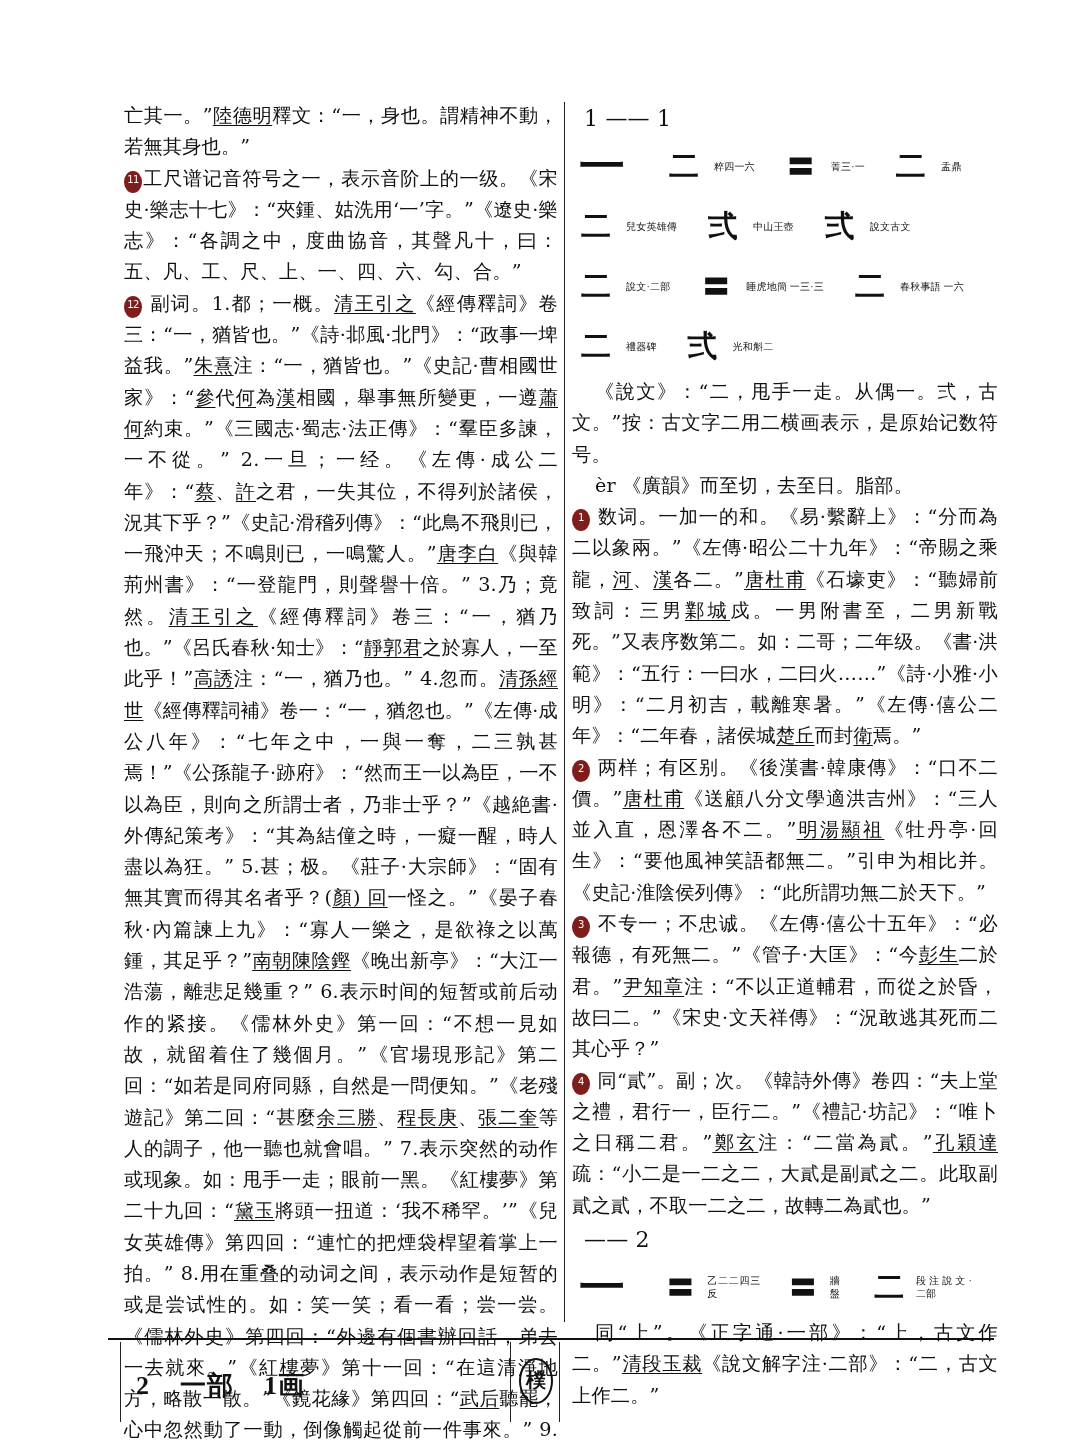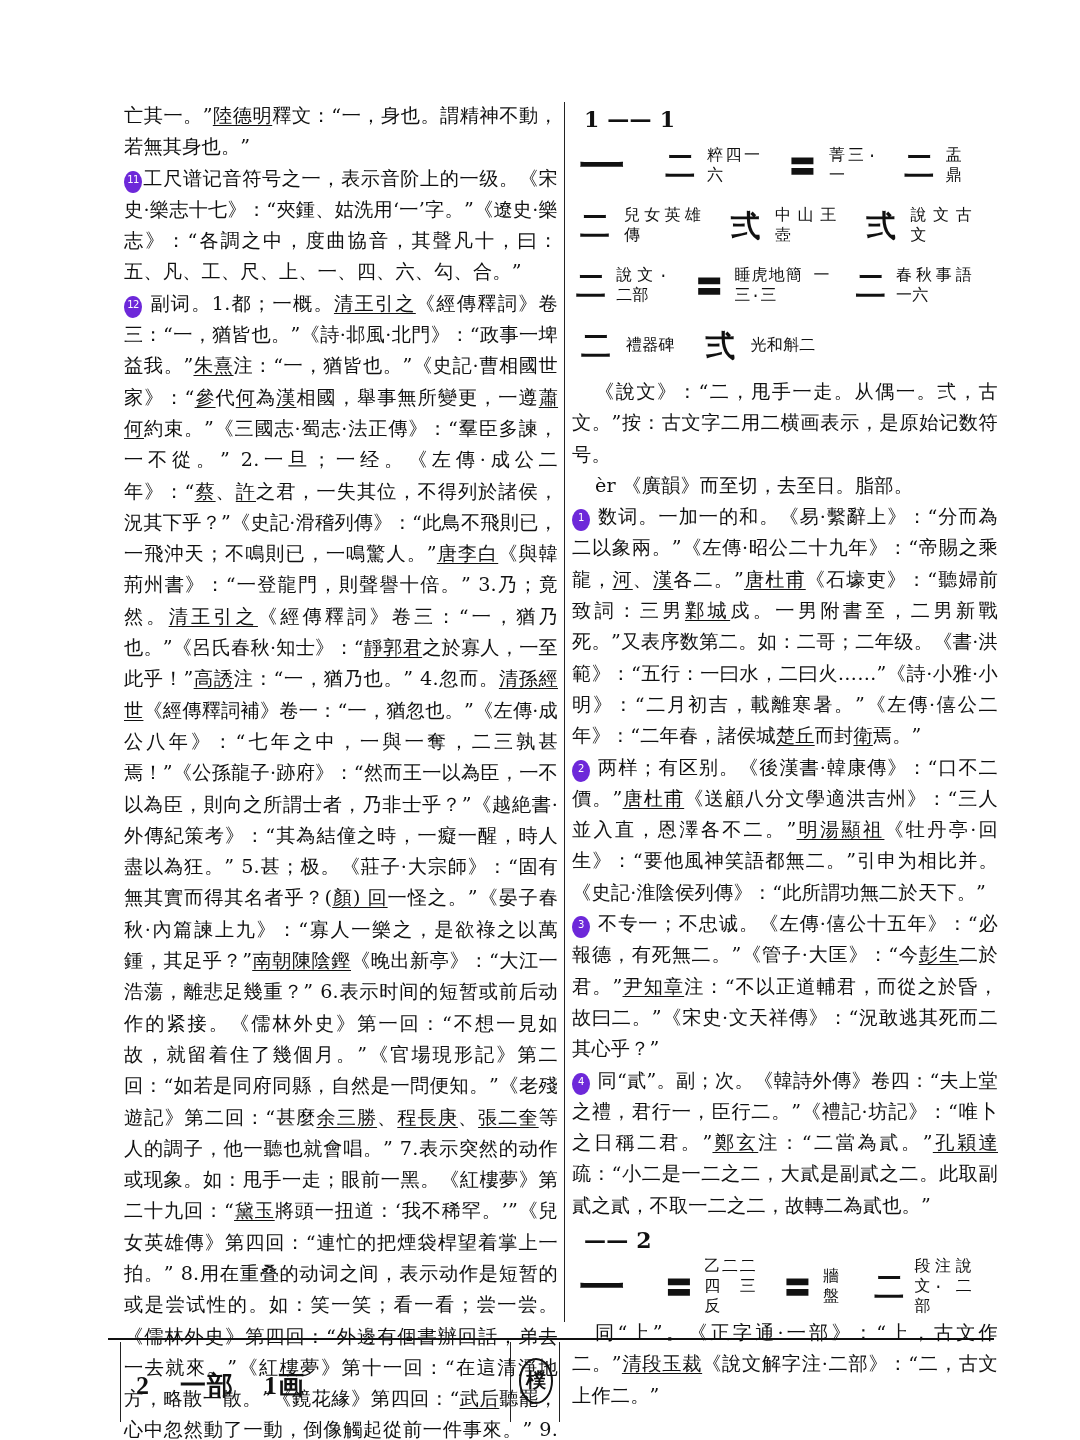--- a/index.html
+++ b/index.html
@@ -6,29 +6,29 @@
   body { width:1080px; height:1440px; position:relative; overflow:hidden;
          font-family:"DejaVu Serif","Liberation Serif",serif; color:#111; }
   .page { position:absolute; left:0; top:16px; width:1080px; height:1440px;margin-left:20px; }
   .col { position:absolute; top:84px; font-size:19.2px; line-height:31.3px; letter-spacing:0.2px; text-align:justify; }
   .col-left { left:104px; width:434px; }
   .col-right { left:552px; width:426px; }
   .col-divider { position:absolute; left:544px; top:86px; width:1px; height:1220px; background:#222; }
   .para { margin:0; }
   .indent { text-indent:1.2em; }
   .u { text-decoration:underline; text-underline-offset:3px; }
-  .num { display:inline-block; width:18px; height:22px; border-radius:50%; background:#6d28d9; color:#fff;
+  .num { display:inline-block; width:18px; height:22px; border-radius:50%; background:#7f1d1d; color:#fff;
          font-family:"DejaVu Sans",sans-serif; font-size:10px; line-height:18px; text-align:center;
          vertical-align:2px; margin-right:1px; letter-spacing:-0.5px; }
-  .glyph-head { font-family:"DejaVu Serif",serif; font-size:22px; margin:6px 0 4px 12px; line-height:26px;font-weight:bold; }
+  .glyph-head { font-family:"DejaVu Serif",serif; font-size:22px; margin:6px 0 4px 12px; line-height:26px; }
   .glyph-row { display:flex; align-items:center; height:60px; margin-left:4px; }
   .glyph-item { display:flex; align-items:center; margin-right:26px; }
   .gl { font-family:"DejaVu Sans",sans-serif; font-weight:bold; font-size:30px; width:40px; text-align:center; margin-right:10px; line-height:30px; }
   .gl-big { font-size:46px; width:52px; }
-  .cap { font-family:Liberation Mono, monospace; font-size:16px; line-height:20px; }
+  .cap { font-family:Liberation Serif, serif; font-size:10px; line-height:13px; }
   .hr-bottom { position:absolute; left:88px; top:1322px; width:886px; height:2px; background:#111; }
   .footer { position:absolute; left:88px; top:1326px; width:886px; height:80px; }
   .foot-left { position:absolute; left:12px; top:0; width:1px; height:80px; background:#222; }
   .foot-title { position:absolute; left:28px; top:26px; font-family:Liberation Serif, serif; font-weight:bold; font-size:26px; letter-spacing:1px; }
   .foot-title span { margin-right:30px; }
   .foot-box { position:absolute; left:402px; top:0; width:48px; height:80px; border-left:1px solid #222; border-right:1px solid #222; }
   .seal { position:absolute; left:8px; top:16px; width:30px; height:42px; border:2px solid #111; border-radius:50%;
           font-size:20px; font-weight:bold; text-align:center; line-height:40px; font-family:"DejaVu Serif",serif; }
 </style>
 </head>

